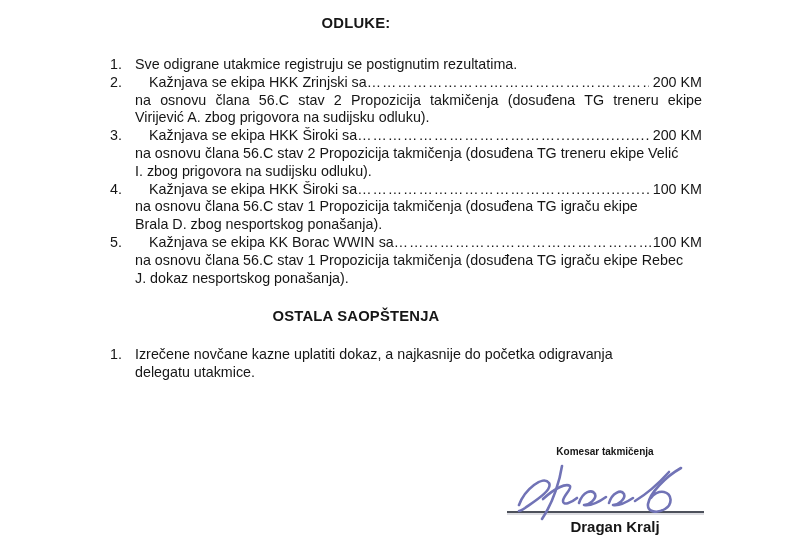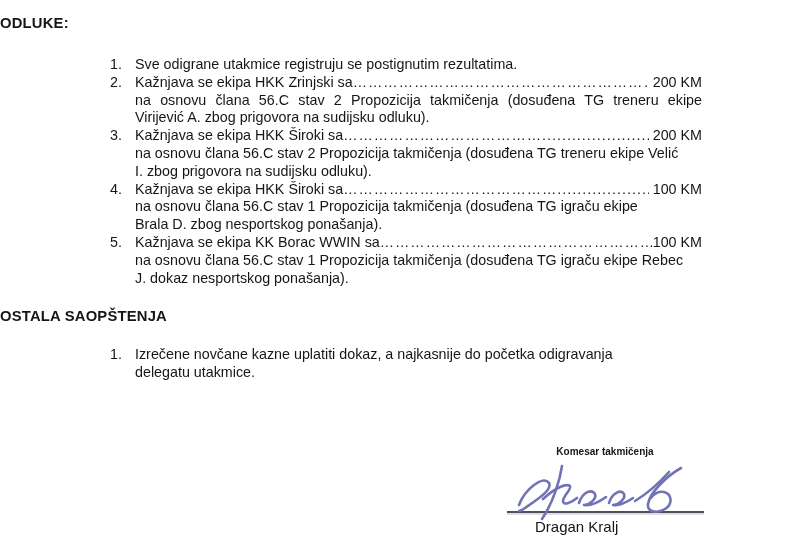--- a/index.html
+++ b/index.html
@@ -15,21 +15,21 @@
     font-family: "Liberation Sans", sans-serif;
     font-size: 14.3px;
     line-height: 17.8px;
     color: #161616;
     overflow: hidden;
   }
   .heading {
     position: absolute;
     left: 0;
     width: 712px;
-    text-align: left;
+    text-align: center;
     font-weight: bold;
     font-size: 14.8px;
     letter-spacing: 0.2px;
   }
   .heading-odluke { top: 15px; }
   .heading-ostala { top: 308px; }
 
   .list {
     position: absolute;
     left: 110px;
@@ -46,20 +46,21 @@
     flex: 0 0 25px;
   }
   .body {
     flex: 1 1 auto;
     min-width: 0;
   }
   .pline {
     display: flex;
     align-items: baseline;
     white-space: nowrap;
+    margin-left: 14px;
   }
   .leader {
     flex: 1 1 auto;
     overflow: hidden;
     white-space: nowrap;
     letter-spacing: 1px;
   }
   .amount {
     flex: 0 0 auto;
     padding-left: 4px;
@@ -87,22 +88,23 @@
     top: 68px;
     width: 197px;
     border-top: 2px solid #4d515b;
     box-shadow: 0 2px 0 rgba(120,120,140,0.25);
   }
   .sig-name {
     position: absolute;
     top: 75px;
     left: 30px;
     width: 160px;
-    font-weight: normal;
+    font-weight: bold;
     font-size: 15px;
+    text-align: center;
   }
   .sig-svg {
     position: absolute;
     left: 8px;
     top: 18px;
     z-index: 2;
   }
 </style>
 </head>
 <body>

